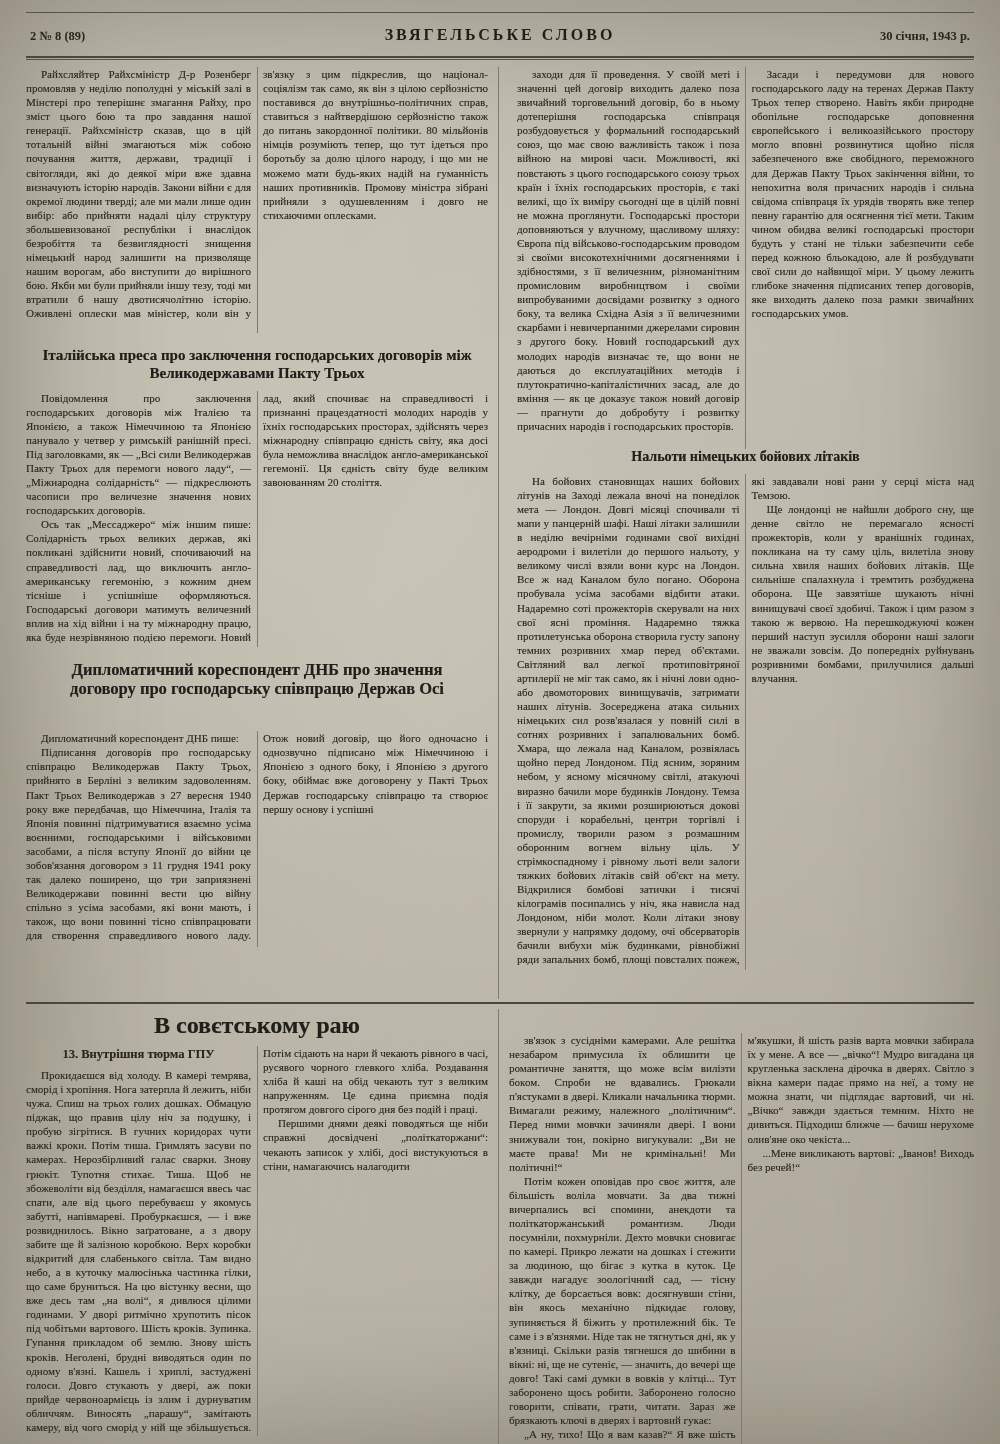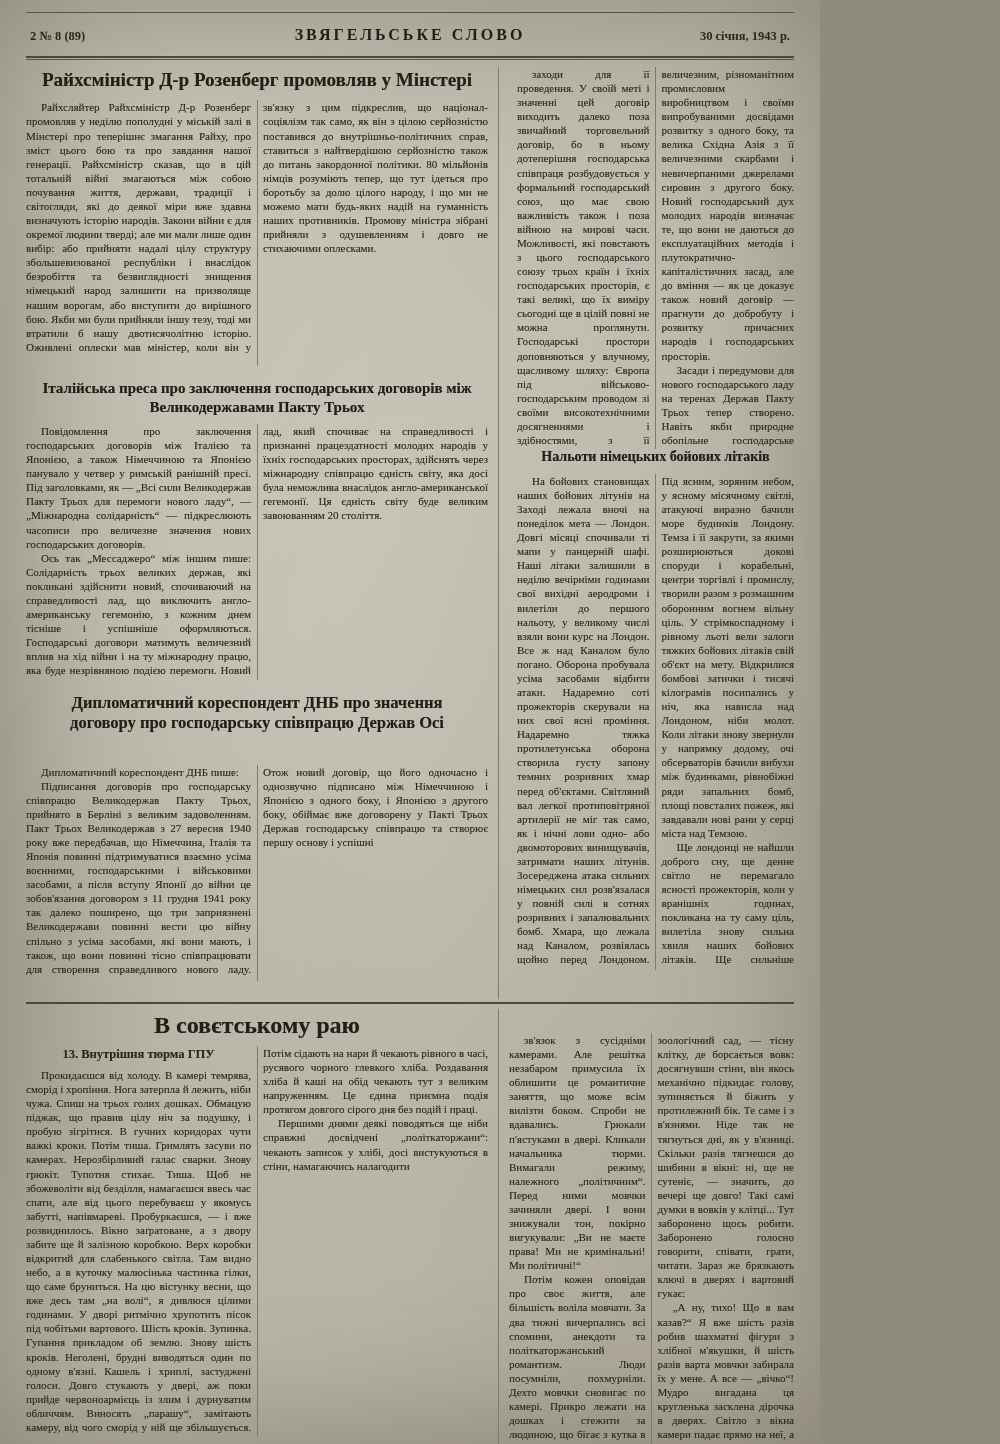--- a/index.html
+++ b/index.html
@@ -3,21 +3,21 @@
 <meta charset="utf-8">
 <style>
   * { box-sizing: border-box; }
   html,body { margin:0; padding:0; }
   body {
     width:1000px; height:1444px;
     font-family:"Liberation Serif","DejaVu Serif",serif;
     background:#8f8b7e;
   }
   .page {
-    width:820px; height:1444px;
+    width:1000px; height:1444px;
     padding:12px 26px 8px;
     background-color:#bdb9ac;
     background-image:
       radial-gradient(ellipse at 22% 10%, rgba(255,250,230,0.10), transparent 42%),
       radial-gradient(ellipse at 78% 88%, rgba(90,80,60,0.14), transparent 52%),
       radial-gradient(ellipse at 50% 45%, rgba(255,252,240,0.16), transparent 72%),
       radial-gradient(ellipse at 8% 70%, rgba(100,90,66,0.10), transparent 35%);
     box-shadow: inset 0 0 150px rgba(74,66,48,0.45);
     color:#29271f;
     overflow:hidden;
@@ -74,21 +74,20 @@
     <span class="page-info">2  № 8 (89)</span>
     <h1 class="paper-title">ЗВЯГЕЛЬСЬКЕ СЛОВО</h1>
     <span class="paper-date">30 січня, 1943 р.</span>
   </header>
   <div class="rule-double"></div>
 
   <main class="top-section">
 
     <section class="left-half">
       <article>
-        <h2 class="headline hl-rosenberg">Райхсміністр Д-р Розенберг промовляв у Мінстері</h2>
         <div class="body cols2 h-rosenberg">
             <p>Райхсляйтер Райхсміністр Д-р Розенберг промовляв у неділю пополудні у міській залі в Мінстері про теперішнє змагання Райху, про зміст цього бою та про завдання нашої генерації. Райхсміністр сказав, що в цій тотальній війні змагаються між собою почування життя, держави, традиції і світогляди, які до деякої міри вже здавна визначують історію народів. Закони війни є для окремої людини тверді; але ми мали лише один вибір: або прийняти надалі цілу структуру збольшевизованої республіки і внаслідок безробіття та безвиглядності знищення німецький народ залишити на призволяще нашим ворогам, або виступити до вирішного бою. Якби ми були прийняли іншу тезу, тоді ми втратили б нашу двотисячолітню історію. Оживлені оплески мав міністер, коли він у зв'язку з цим підкреслив, що націонал-соціялізм так само, як він з цілою серйозністю поставився до внутрішньо-політичних справ, ставиться з найтвердішою серйозністю також до питань закордонної політики. 80 мільйонів німців розуміють тепер, що тут ідеться про боротьбу за долю цілого народу, і що ми не можемо мати будь-яких надій на гуманність наших противників. Промову міністра зібрані прийняли з одушевленням і довго не стихаючими оплесками.</p>
           </div>
       </article>
 
       <article>
         <h2 class="headline hl-italian">Італійська преса про заключення господарських договорів між Великодержавами Пакту Трьох</h2>
         <div class="body cols2 h-italian">
             <p>Повідомлення про заключення господарських договорів між Італією та Японією, а також Німеччиною та Японією панувало у четвер у римській ранішній пресі. Під заголовками, як — „Всі сили Великодержав Пакту Трьох для перемоги нового ладу“, — „Міжнародна солідарність“ — підкреслюють часописи про величезне значення нових господарських договорів.</p>
             <p>Ось так „Мессаджеро“ між іншим пише: Солідарність трьох великих держав, які покликані здійснити новий, спочиваючий на справедливості лад, що виключить англо-американську гегемонію, з кожним днем тісніше і успішніше оформляються. Господарські договори матимуть величезний вплив на хід війни і на ту міжнародну працю, яка буде незрівняною подією перемоги. Новий лад, який спочиває на справедливості і признанні працездатності молодих народів у їхніх господарських просторах, здійснять через міжнародну співпрацю єдність світу, яка досі була неможлива внаслідок англо-американської гегемонії. Ця єдність світу буде великим завоюванням 20 століття.</p>

